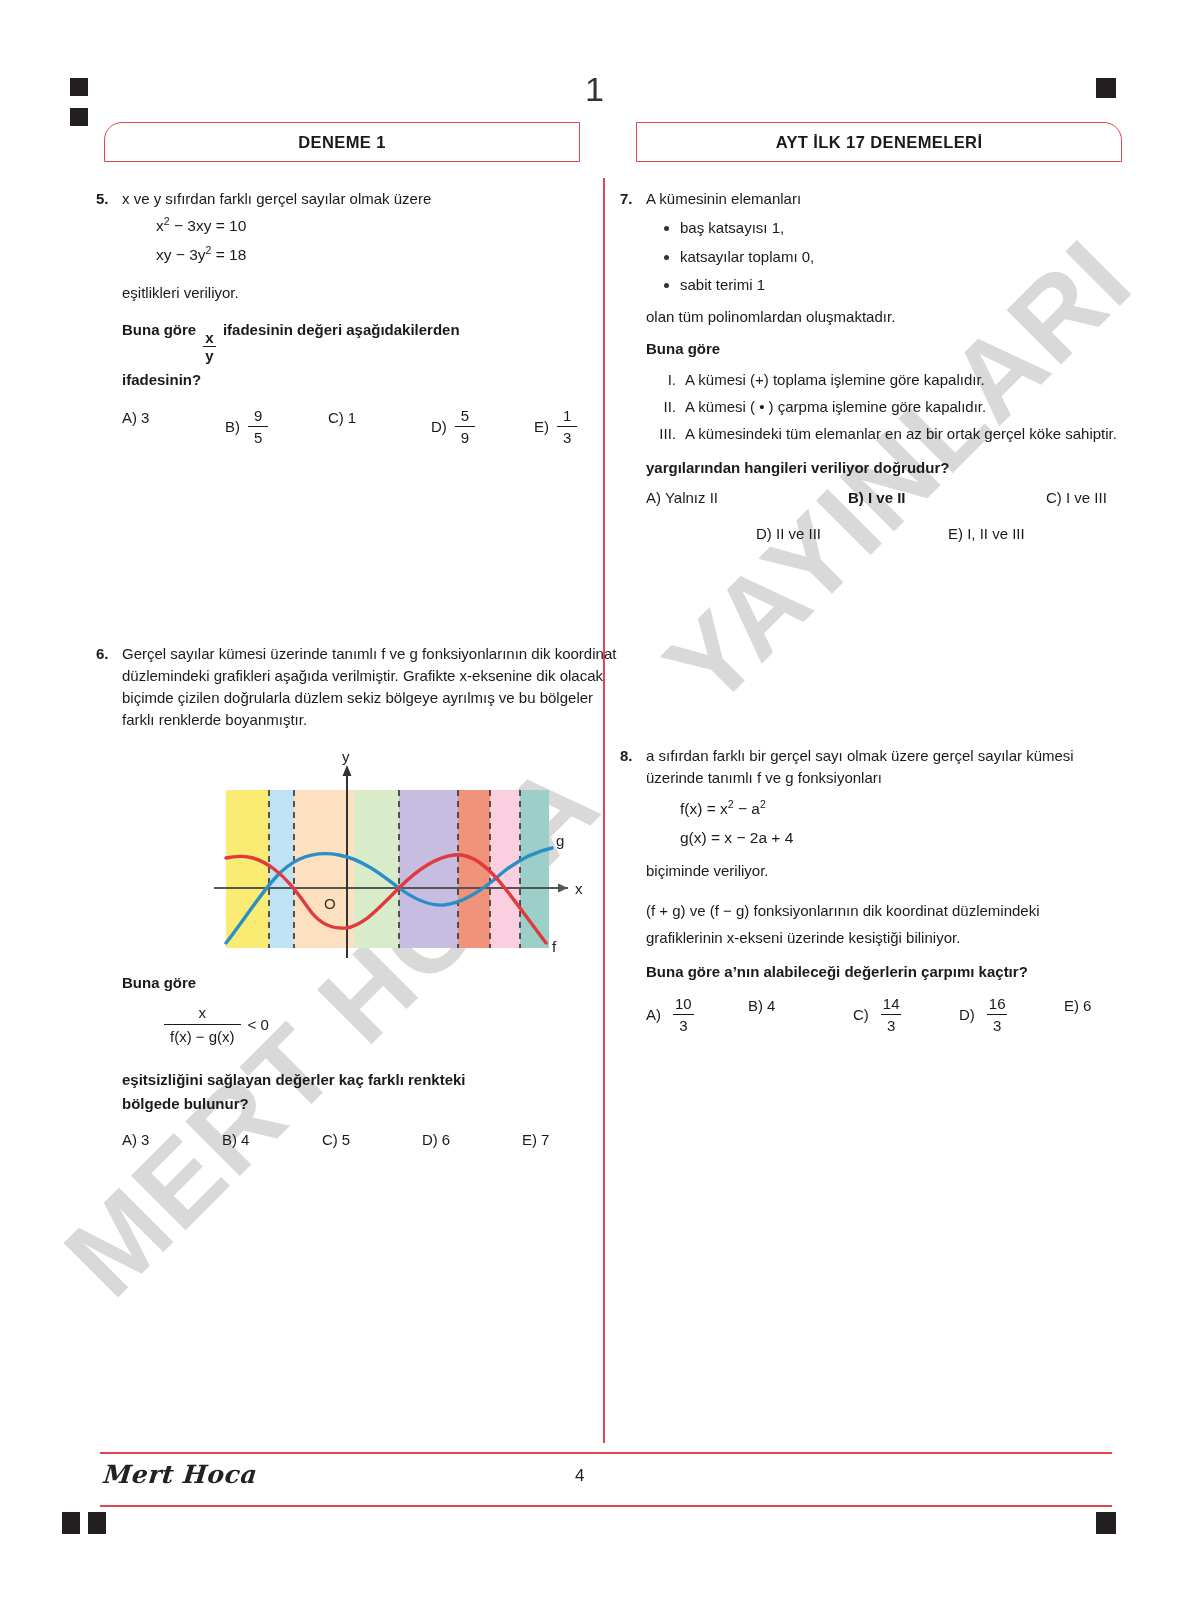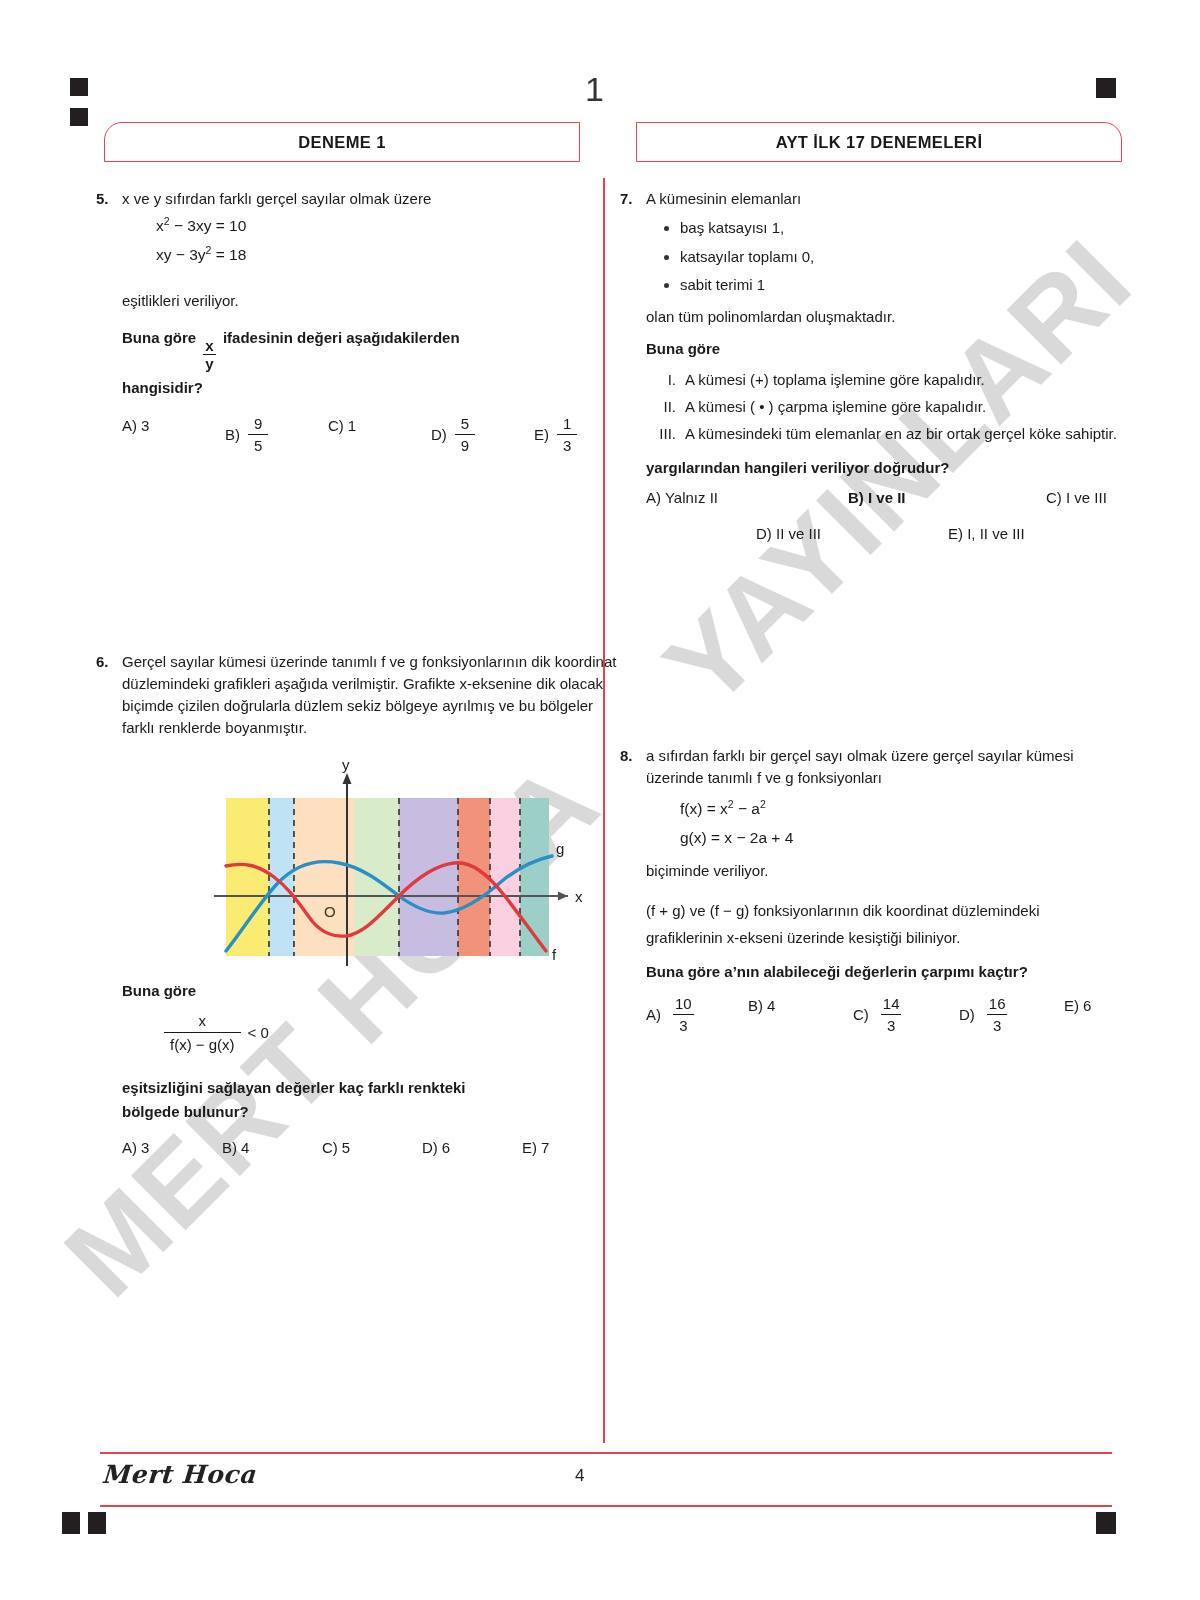--- a/index.html
+++ b/index.html
@@ -170,30 +170,30 @@
 
   <div class="col col-left">
 
     <div class="q">
       <div class="q-head">
         <div class="q-num">5.</div>
         <div class="q-body">
           <p>x ve y sıfırdan farklı gerçel sayılar olmak üzere</p>
           <div class="eq">x<sup>2</sup> − 3xy = 10</div>
           <div class="eq">xy − 3y<sup>2</sup> = 18</div>
-          <p style="margin-top:20px">eşitlikleri veriliyor.</p>
+          <p style="margin-top:12px">eşitlikleri veriliyor.</p>
           <p class="b" style="margin-top:10px;line-height:2.1">
             <span>Buna göre</span>
             <span class="frac bold">
               <span class="num">x</span>
               <span class="den">y</span>
             </span>
             <span>ifadesinin değeri aşağıdakilerden</span>
           </p>
-          <p class="b" style="margin-top:6px">hangisidir?</p>
+          <p class="b" style="margin-top:6px">ifadesinin?</p>
 
           <div class="opts opts-q5" style="margin-top:16px">
             <span class="op">
               <span class="lab">A)</span>
               <span>3</span>
             </span>
             <span class="op">
               <span class="lab">B)</span>
               <span class="frac-big">
                 <span class="num">9</span>

